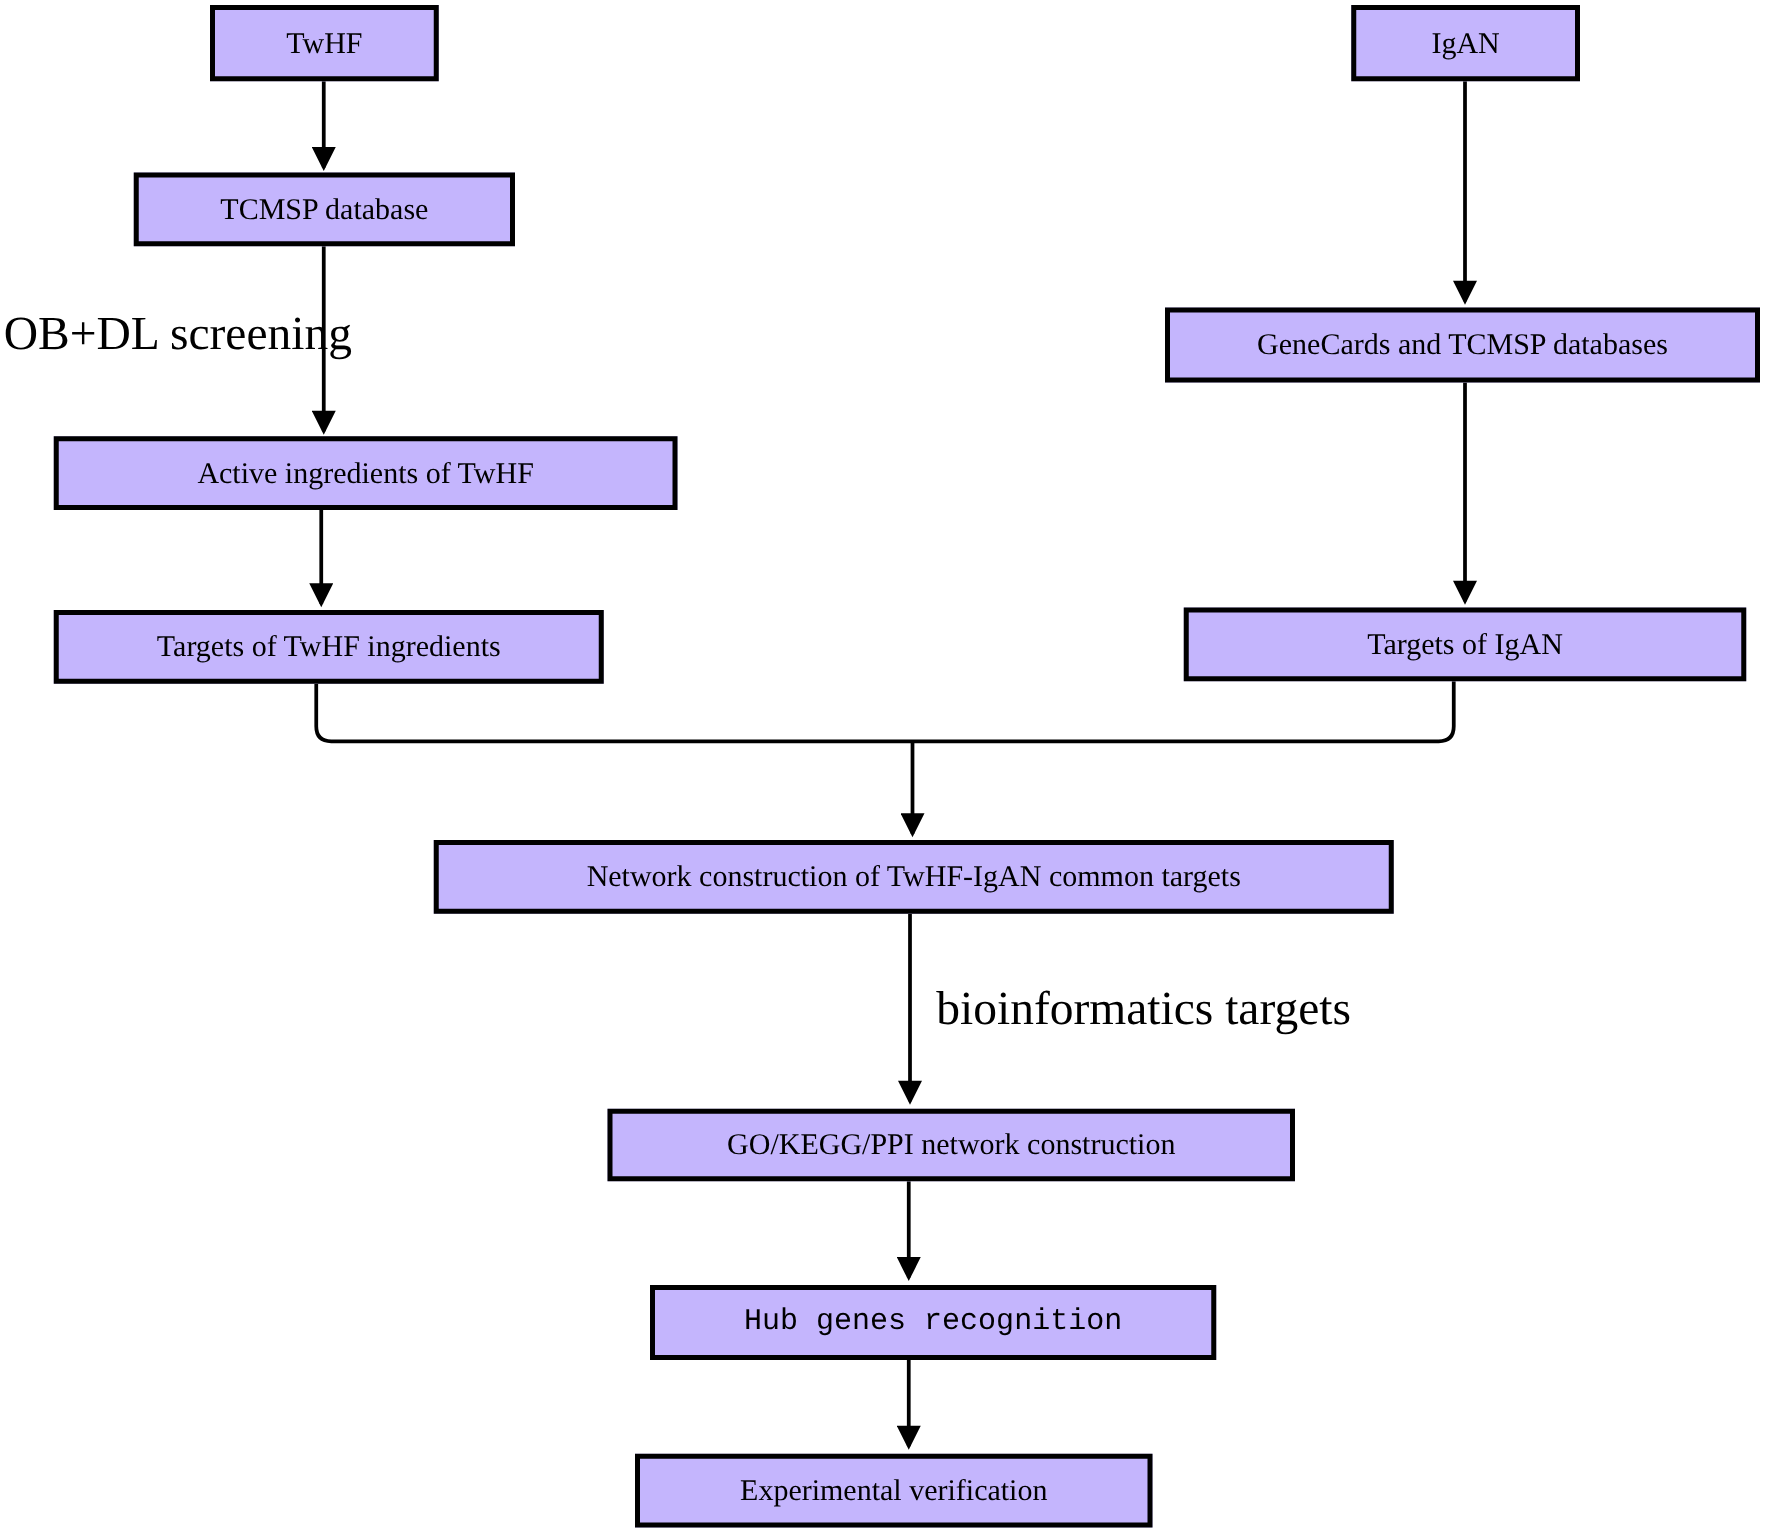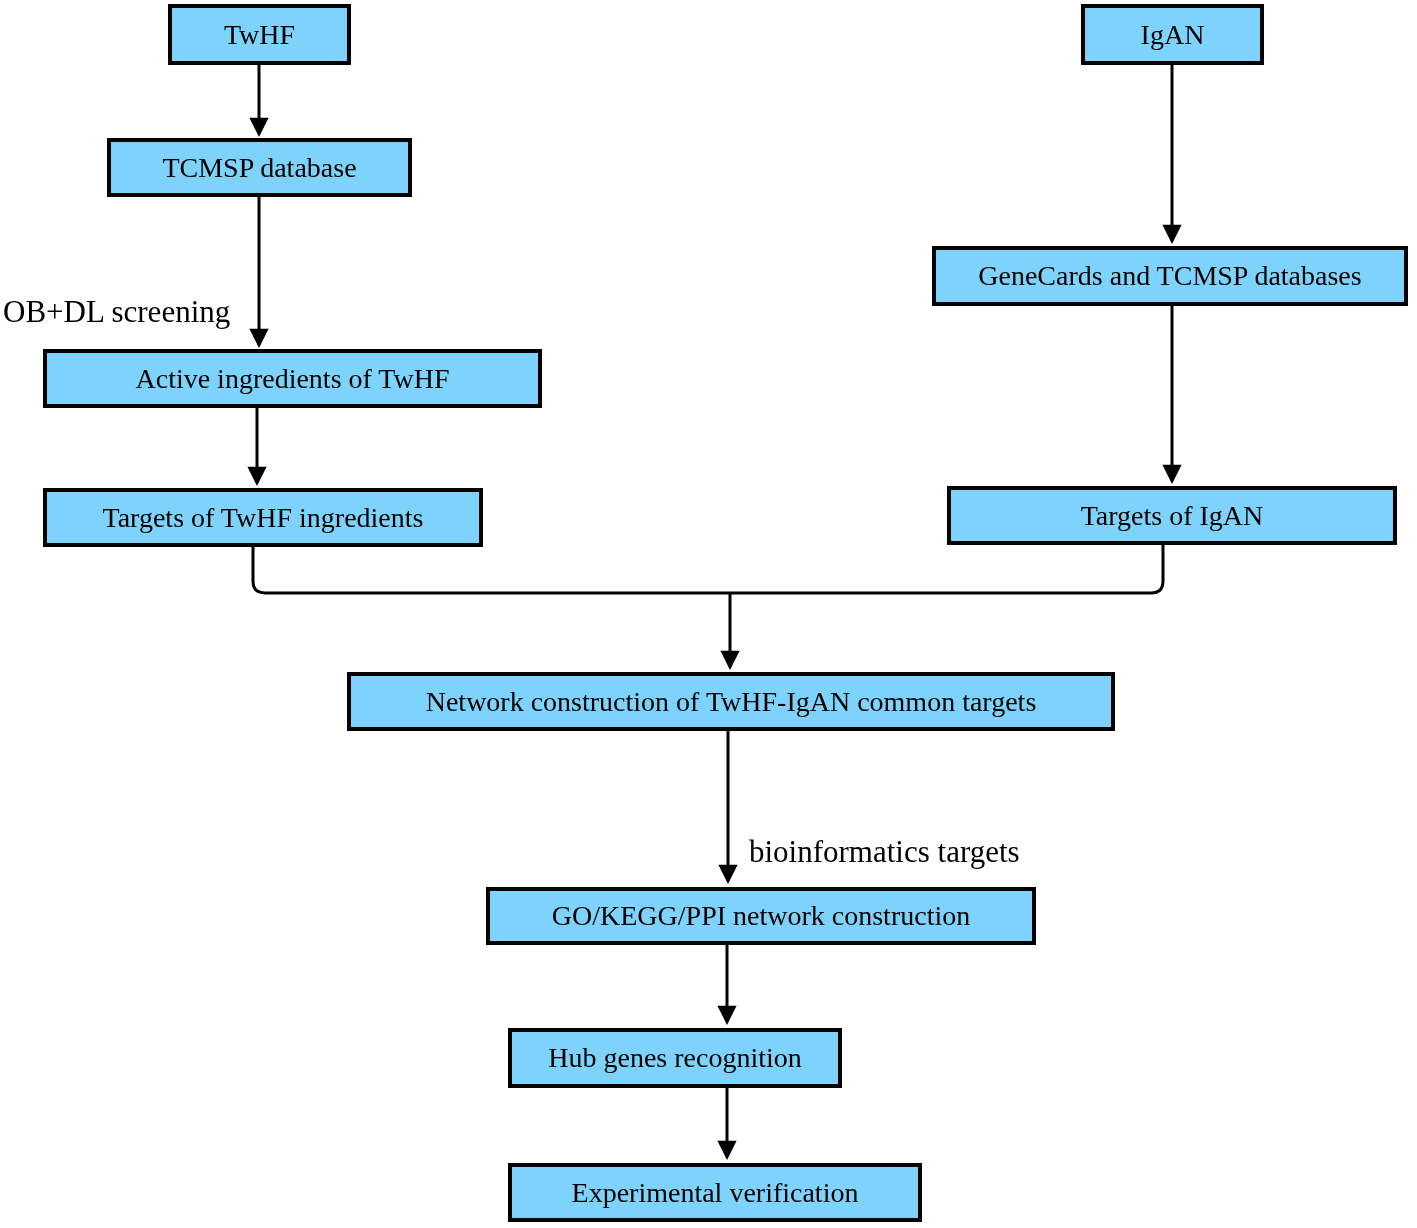--- a/index.html
+++ b/index.html
@@ -22,48 +22,47 @@
     top: 0;
     width: 1417px;
     height: 1228px;
     z-index: 1;
   }
   .node {
     position: absolute;
     z-index: 2;
     box-sizing: border-box;
     border: 4px solid #000000;
-    background: #7dd3fc;
+    background: #c4b5fd;
     display: flex;
     align-items: center;
     justify-content: center;
-    font-size: 28px;
+    font-size: 24px;
     line-height: 1;
     white-space: nowrap;
     text-align: center;
   }
   .edge-label {
     position: absolute;
     z-index: 2;
-    font-size: 31px;
+    font-size: 38px;
     line-height: 1.15;
     white-space: nowrap;
-    margin-top: 48px;
   }
   
   #n-twhf      { left: 168px;  top: 4px;    width: 183px; height: 61px; }
   #n-tcmsp     { left: 107px;  top: 138px;  width: 305px; height: 59px; }
   #n-active    { left: 43px;   top: 349px;  width: 499px; height: 59px; }
   #n-ttargets  { left: 43px;   top: 488px;  width: 440px; height: 59px; }
   #n-igan      { left: 1081px; top: 4px;    width: 183px; height: 61px; }
   #n-genecards { left: 932px;  top: 246px;  width: 476px; height: 60px; }
   #n-itargets  { left: 947px;  top: 486px;  width: 450px; height: 59px; }
   #n-network   { left: 347px;  top: 672px;  width: 768px; height: 59px; }
   #n-gokegg    { left: 438px;  top: 887px;  width: 550px; height: 58px; margin-left: 48px; }
-  #n-hub       { left: 508px;  top: 1028px; width: 334px; height: 60px; }
+  #n-hub       { left: 520px;  top: 1028px; width: 453px; height: 60px; font-family: Liberation Mono, monospace; }
   #n-exp       { left: 508px;  top: 1163px; width: 414px; height: 59px; }
   
   #lbl-obdl { left: 3px;   top: 246px; }
   #lbl-bio  { left: 749px; top: 786px; }
 </style>
 </head>
 <body>
 
 <div class="canvas">
 

